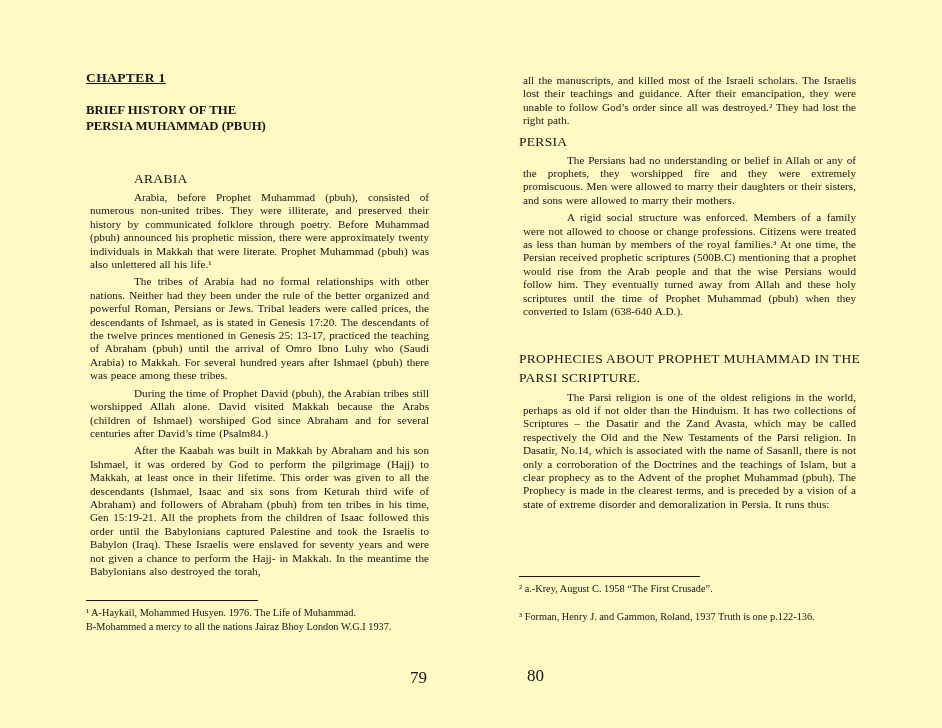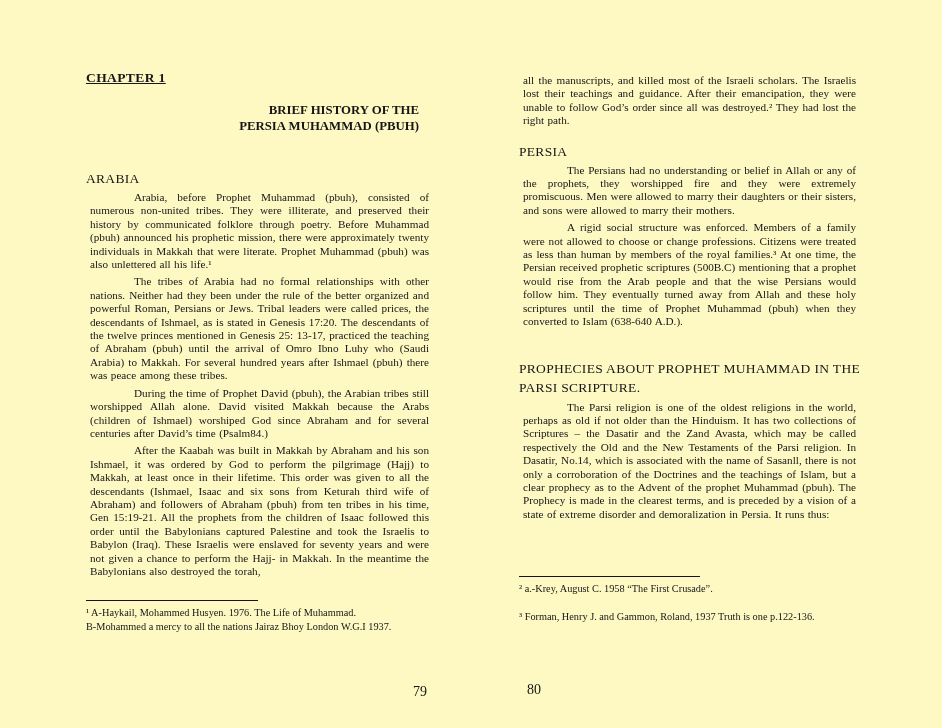--- a/index.html
+++ b/index.html
@@ -24,35 +24,35 @@
   #page-right { left: 519px; width: 341px; height: 645px; }
 
   .chapter-heading {
     font-size: 13.5px;
     font-weight: bold;
     text-decoration: underline;
     letter-spacing: 0.4px;
     margin: 0 0 16px 0;
   }
   .title-block {
-    text-align: right;
+    text-align: left;
     font-weight: bold;
     font-size: 12.8px;
     line-height: 16px;
     margin: 16px 14px 0 0;
   }
   .section-heading {
     font-size: 13.5px;
     font-weight: normal;
     letter-spacing: 0.3px;
     margin: 0;
     line-height: 16px;
   }
-  .heading-arabia   { margin-top: 37px; margin-bottom: 1px; }
-  .heading-persia   { margin-top: 16px; margin-bottom: 1px; }
+  .heading-arabia   { margin-top: 37px; margin-bottom: 1px; margin-left: 48px; }
+  .heading-persia   { margin-top: 6px; margin-bottom: 1px; }
   .heading-prophecies {
     margin-top: 30px;
     text-align: justify;
     line-height: 19px;
   }
   .body-para {
     font-size: 11.2px;
     line-height: 13.4px;
     text-align: justify;
     margin: 4px;
@@ -76,22 +76,21 @@
   #page-left  .fn-rule { width: 172px; }
   #page-right .fn-rule { width: 181px; }
   .fn {
     margin: 0;
     text-align: justify;
   }
   .fn-gap { margin-top: 14px; }
 
   .page-number {
     position: absolute;
-    font-size: 14px;
-    margin-top: 16px;
+    font-size: 17px;
   }
   #page-left  .page-number { top: 598px; right: 6px; }
   #page-right .page-number { top: 596px; left: 8px; }
 </style>
 </head>
 <body>
 
 <div class="spread">
 
   <section class="page" id="page-left">

